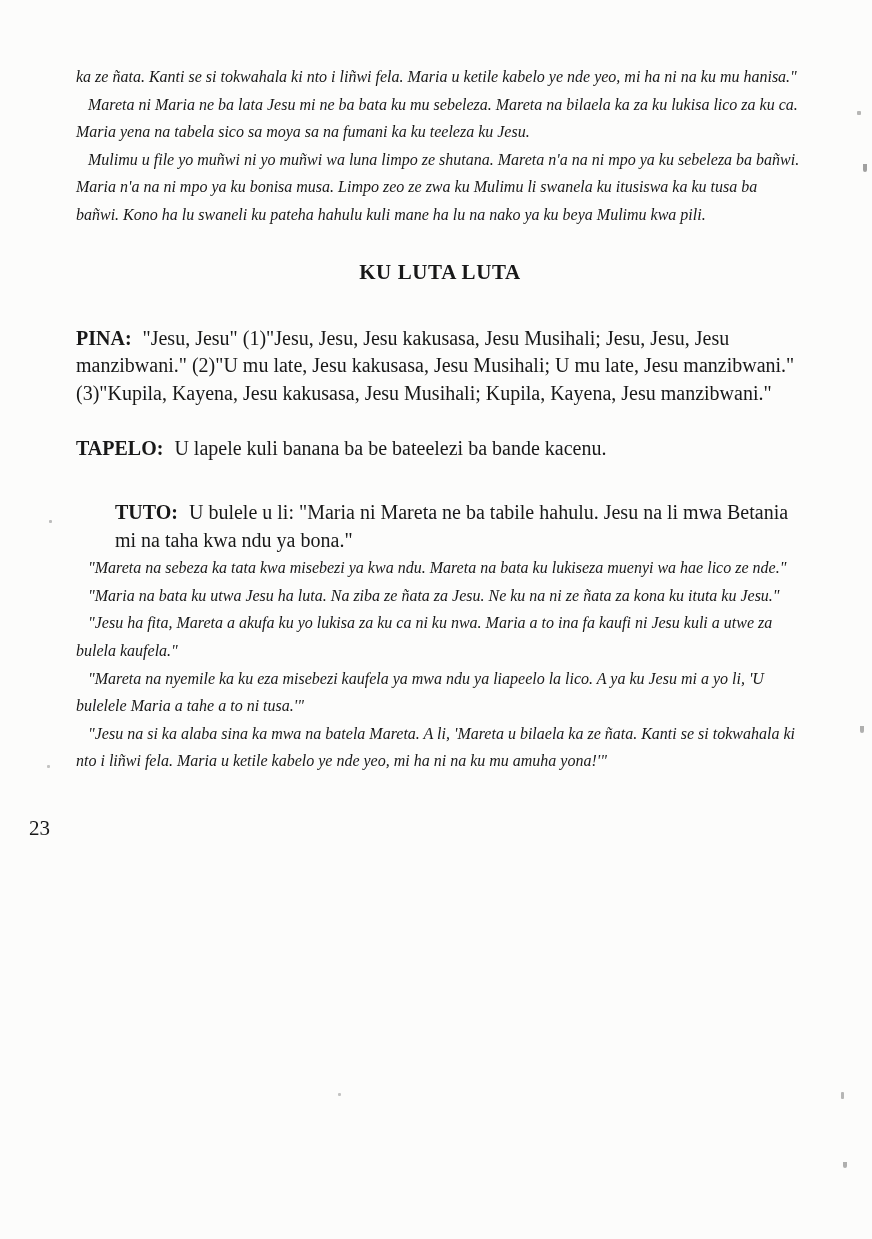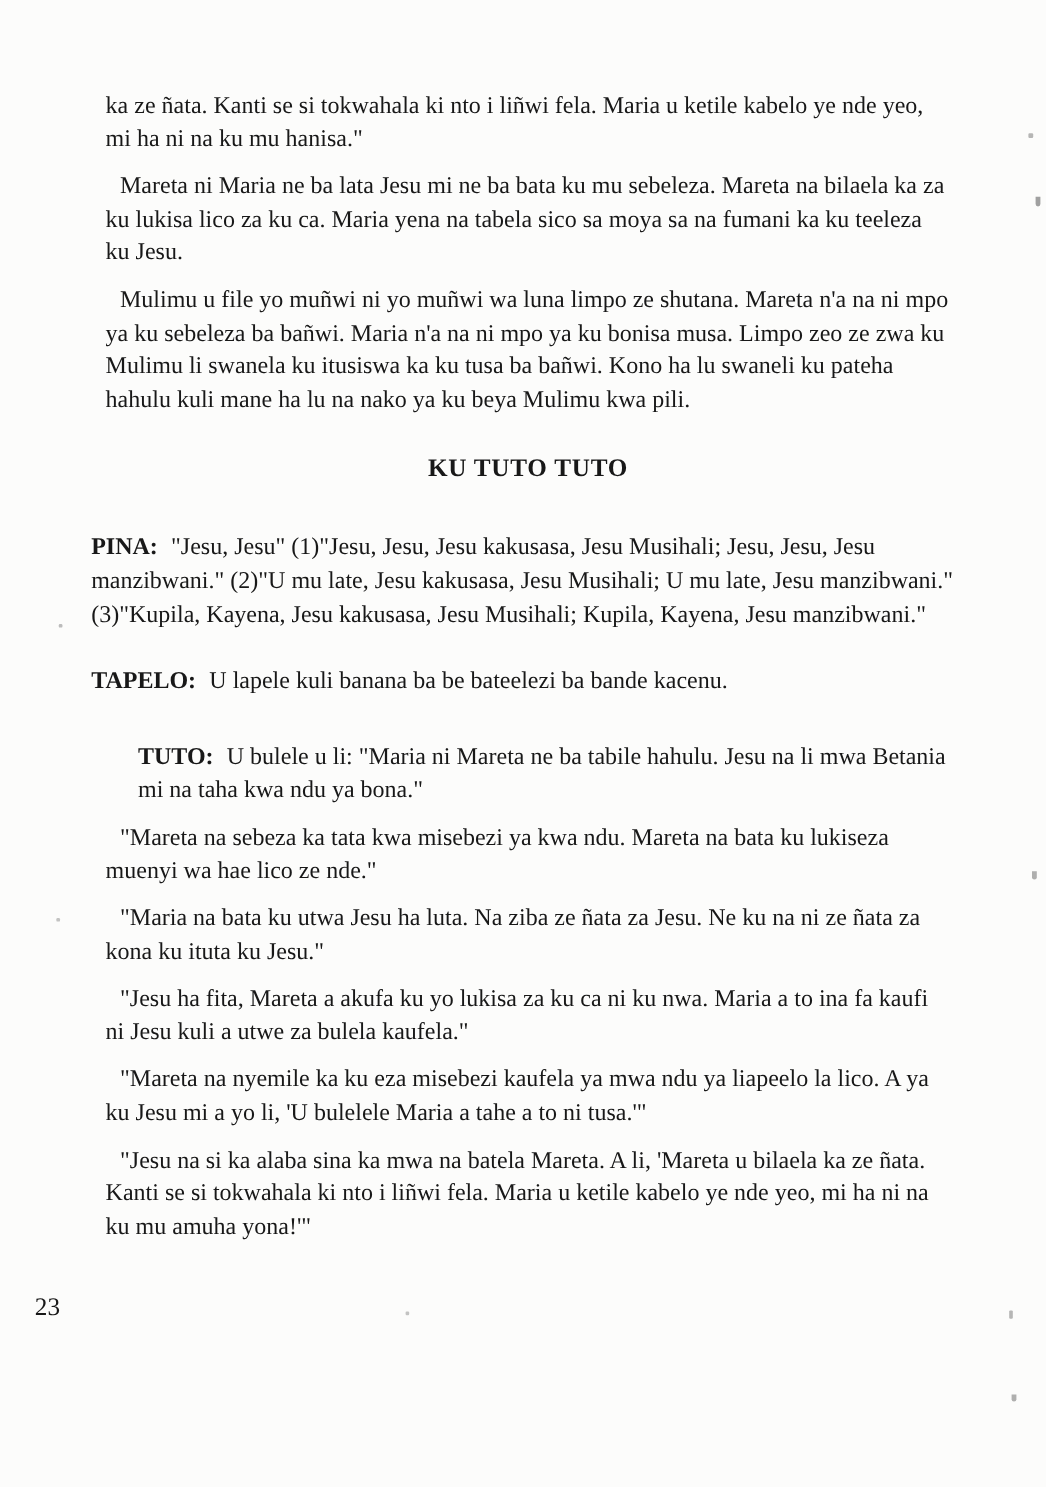--- a/index.html
+++ b/index.html
@@ -15,24 +15,25 @@
     font-family: "Liberation Serif", "DejaVu Serif", serif;
     color: #181818;
   }
   .page {
     position: absolute;
     top: 0; left: 0; right: 0; bottom: 0;
     padding: 63px 68px 0 76px;
     box-sizing: border-box;
   }
   .para {
-    margin: 12px;
-    font-size: 20px;
+    margin: 0;
+    font-size: 16px;
     line-height: 27.6px;
     text-align: left;
+    font-style: italic;
   }
   .indent {
     text-indent: 12px;
   }
   .heading {
     font-size: 21px;
     font-weight: bold;
     text-align: center;
     margin: 31px 0 40px 0;
     letter-spacing: 0.6px;
@@ -76,21 +77,21 @@
 
 <div class="page">
 
   <p class="para">ka ze ñata. Kanti se si tokwahala ki nto i liñwi fela. Maria u ketile kabelo ye nde yeo, mi ha ni na ku mu hanisa."</p>
 
   <p class="para indent">Mareta ni Maria ne ba lata Jesu mi ne ba bata ku mu sebeleza. Mareta na bilaela ka za ku lukisa lico za ku ca. Maria yena na tabela sico sa moya sa na fumani ka ku teeleza ku Jesu.</p>
 
   <p class="para indent">Mulimu u file yo muñwi ni yo muñwi wa luna limpo ze shutana. Mareta n'a na ni mpo ya ku sebeleza ba bañwi. Maria n'a na ni mpo ya ku bonisa musa. Limpo zeo ze zwa ku Mulimu li swanela ku itusiswa ka ku tusa ba bañwi. Kono ha lu swaneli ku pateha hahulu kuli mane ha lu na nako ya ku beya Mulimu kwa pili.</p>
 
 
-  <h1 class="heading">KU TUTO TUTO</h1>
+  <h1 class="heading">KU LUTA LUTA</h1>
 
   <p class="labeled sec-pina">
     <span class="label">PINA:</span><span>"Jesu, Jesu"  (1)"Jesu, Jesu, Jesu kakusasa, Jesu Musihali; Jesu, Jesu, Jesu manzibwani." (2)"U mu late, Jesu kakusasa, Jesu Musihali; U mu late, Jesu manzibwani." (3)"Kupila, Kayena, Jesu kakusasa, Jesu Musihali; Kupila, Kayena, Jesu manzibwani."</span>
   </p>
 
   <p class="labeled sec-tapelo">
     <span class="label">TAPELO:</span><span>U lapele kuli banana ba be bateelezi ba bande kacenu.</span>
   </p>
 
   <p class="labeled sec-tuto">

